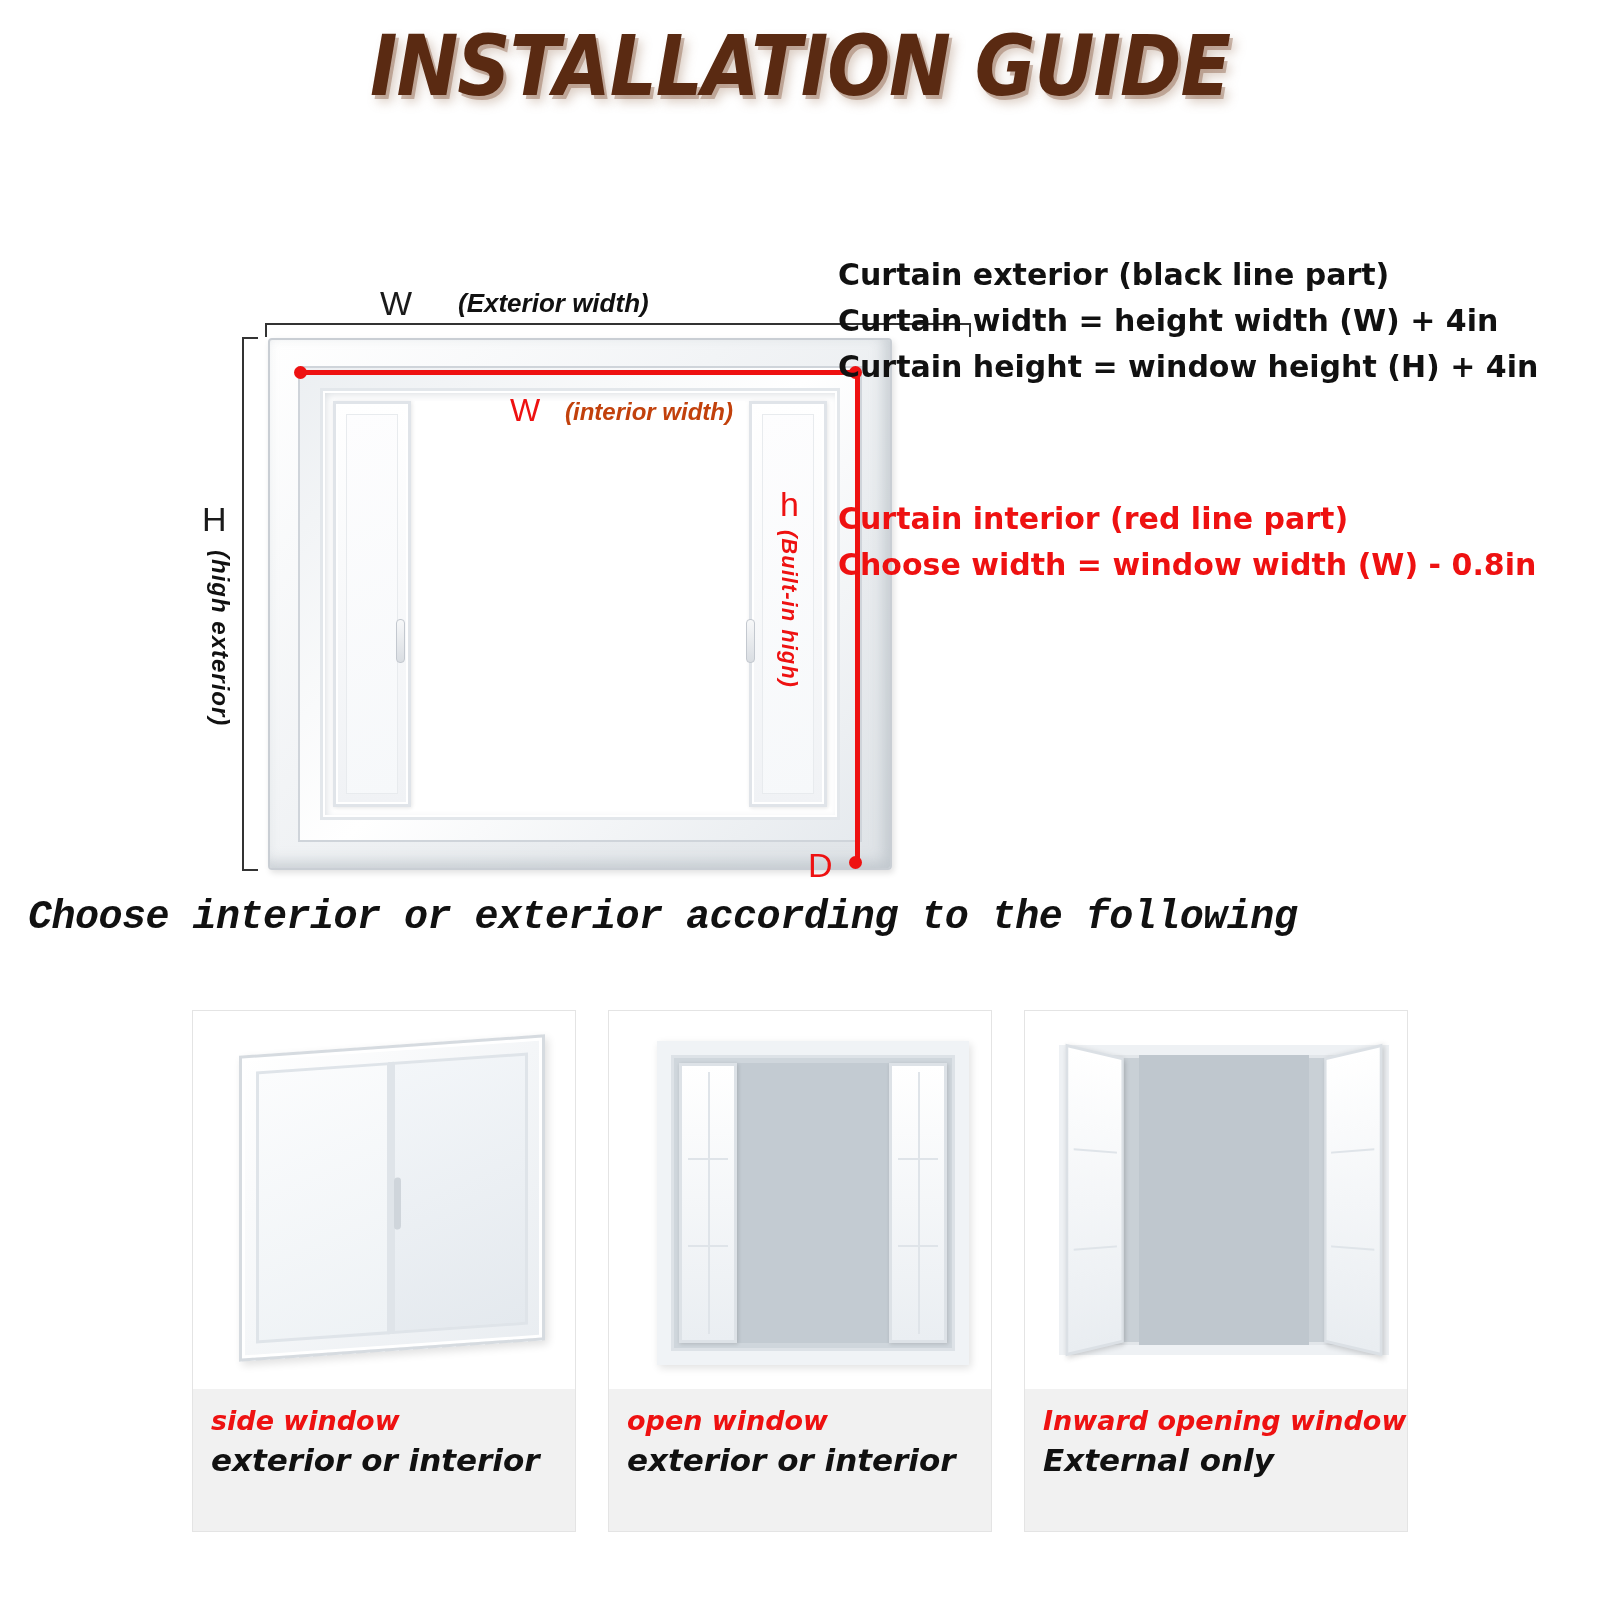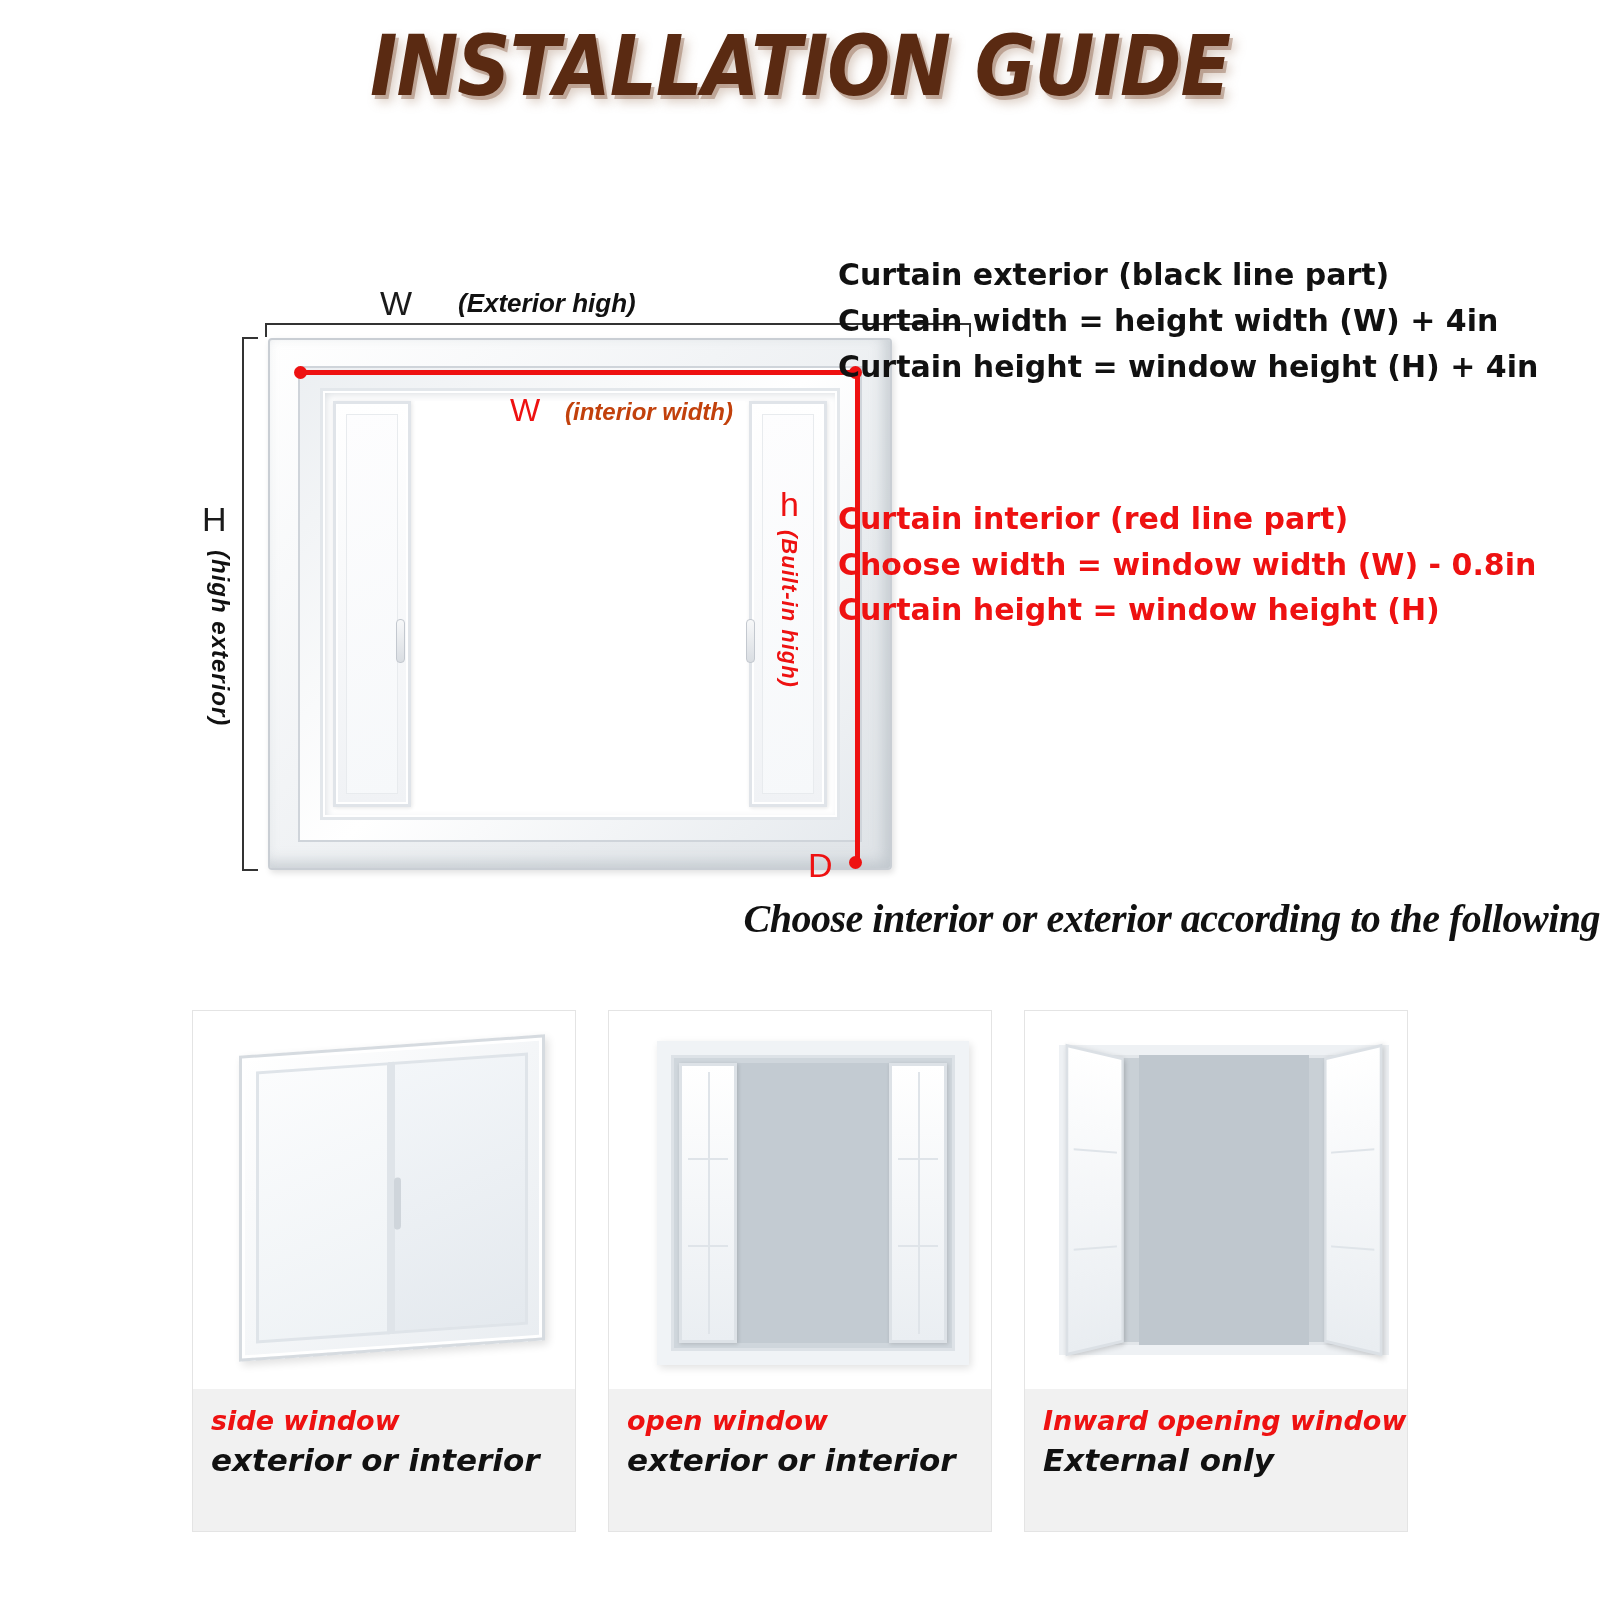--- a/index.html
+++ b/index.html
@@ -149,25 +149,26 @@
     line-height:1.33;
     white-space:nowrap;
   }
   .tb-black p{color:#111111;}
   .tb-red{margin-top:112px;}
   .tb-red p{color:#ee1111;}
 
   
   .subheading{
     position:absolute;left:0;right:0;top:895px;
-    text-align:right;
-    font-family:Liberation Serif, serif;
+    text-align:left;
+    font-family:Liberation Mono, monospace;
     font-size:40px;font-weight:bold;font-style:italic;
     color:#111;
     letter-spacing:-.5px;
+    padding-left:28px;
   }
 
   
   .cards{
     position:absolute;left:192px;top:1010px;
     width:1216px;height:520px;
     display:flex;justify-content:space-between;
   }
   .card{
     width:382px;height:520px;
@@ -253,21 +254,21 @@
   .iw-bar{position:absolute;background:#dfe4e9;}
 </style>
 </head>
 <body>
 
 <div class="title">INSTALLATION GUIDE</div>
 
 <div class="diagram">
 
   <div class="wlabel">W</div>
-  <div class="ext-width-label">(Exterior high)</div>
+  <div class="ext-width-label">(Exterior width)</div>
   <div class="hbracket"></div>
 
   <div class="vbracket"></div>
   <div class="hlabel">H</div>
   <div class="high-ext-label">(high exterior)</div>
 
   <div class="frame-outer">
     <div class="frame-reveal">
       <div class="frame-inner">
         <div class="glass"></div>
@@ -298,21 +299,20 @@
 
 <div class="textblock">
   <div class="tb-black">
     <p>Curtain exterior (black line part)</p>
     <p>Curtain width = height width (W) + 4in</p>
     <p>Curtain height = window height (H) + 4in</p>
   </div>
   <div class="tb-red">
     <p>Curtain interior (red line part)</p>
     <p>Choose width = window width (W) - 0.8in</p>
-    <p>Curtain height = window height (H)</p>
   </div>
 </div>
 
 <div class="subheading">Choose interior or exterior according to the following</div>
 
 <div class="cards">
 
   <div class="card">
     <div class="card-img">
       <div class="sw-frame">

